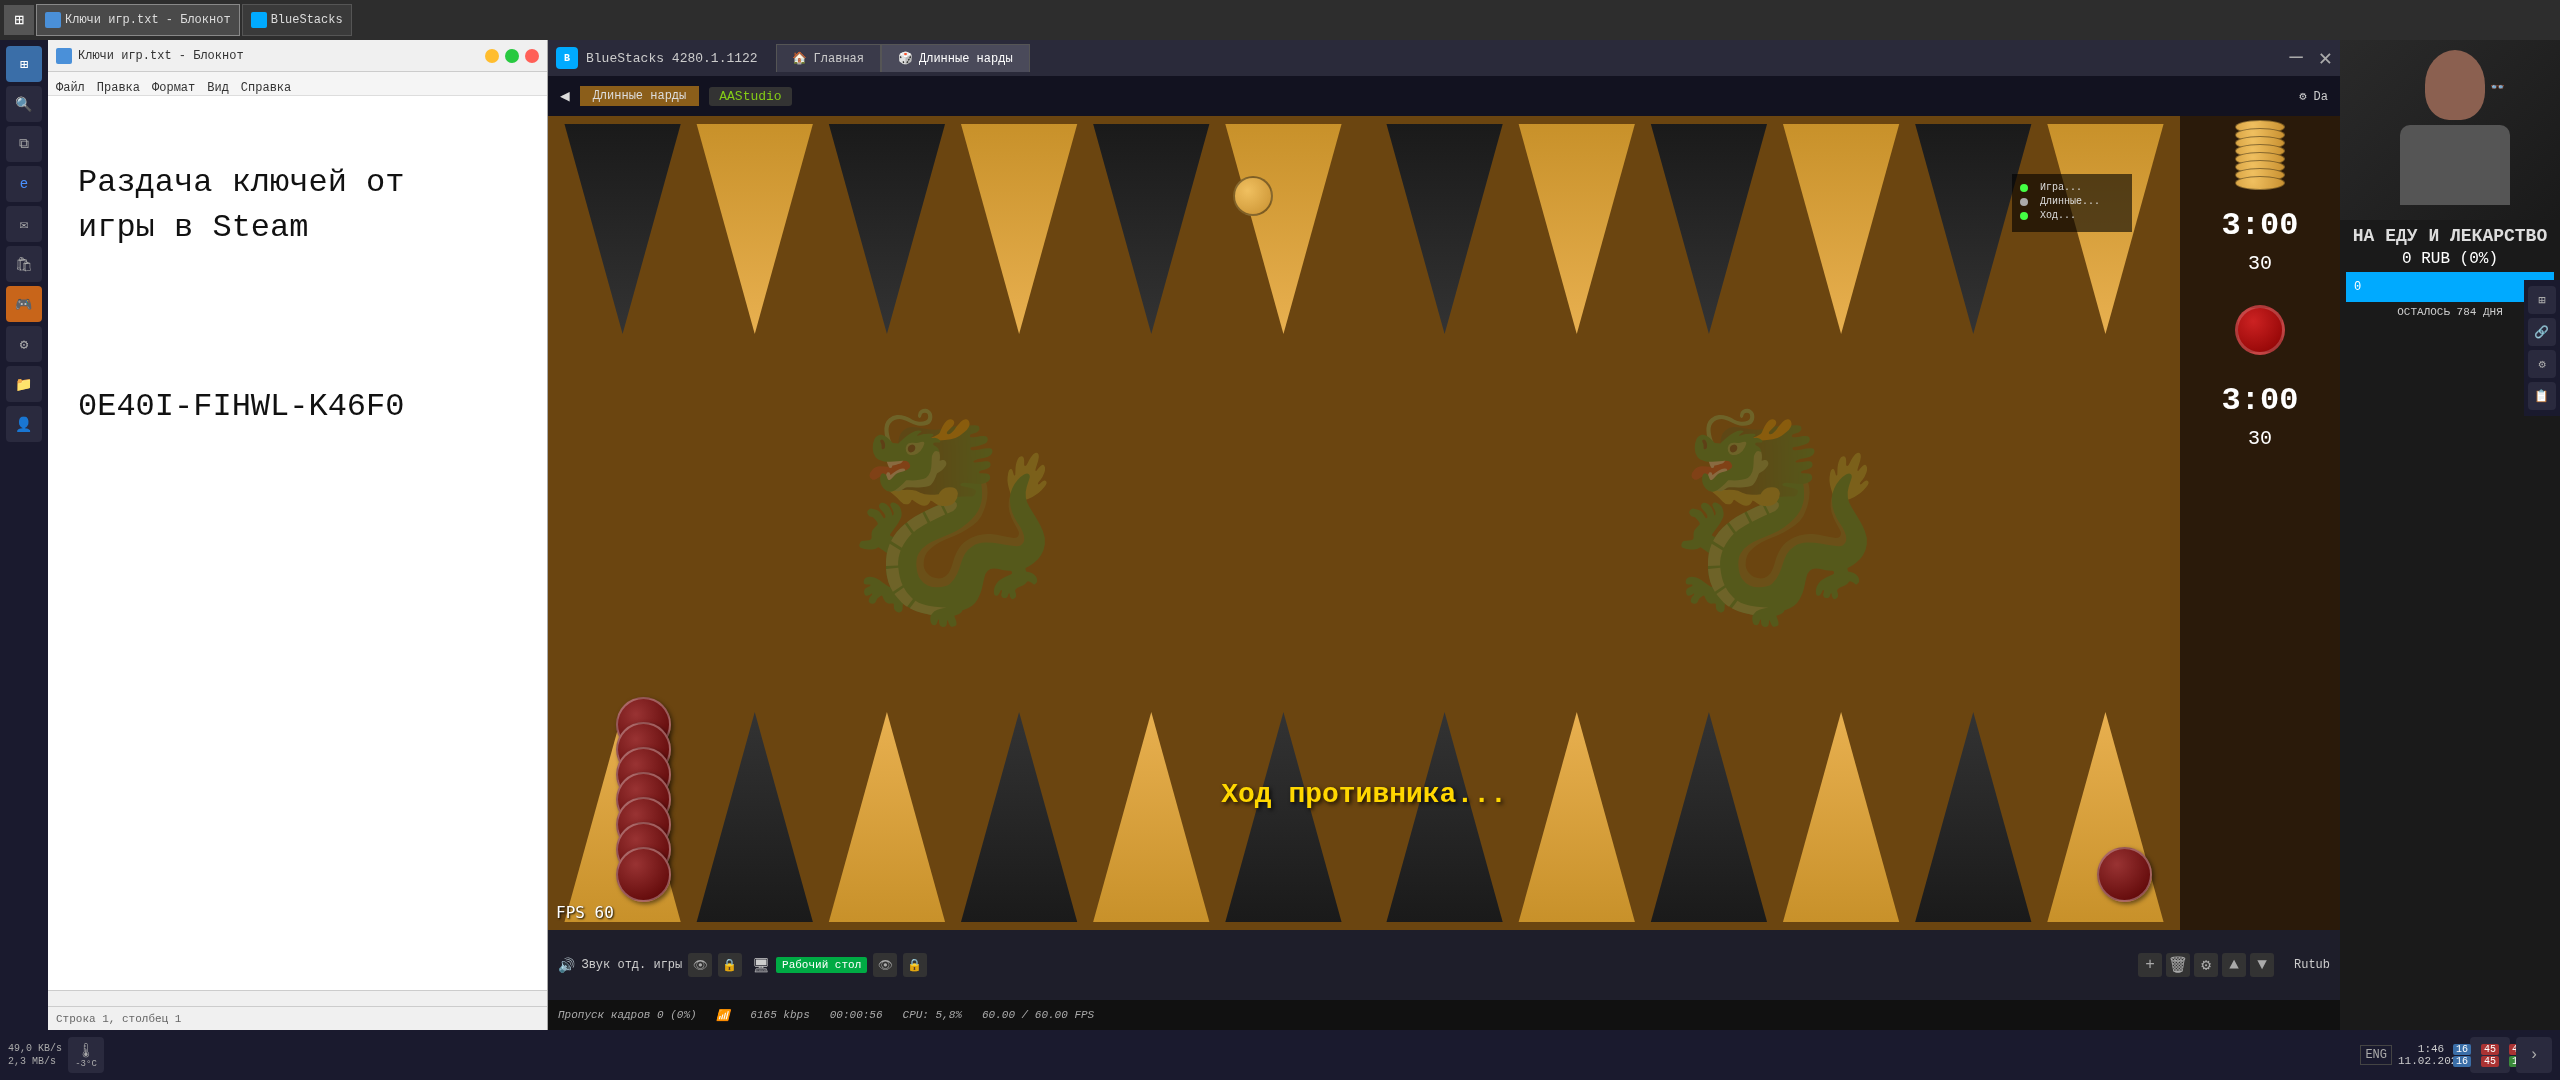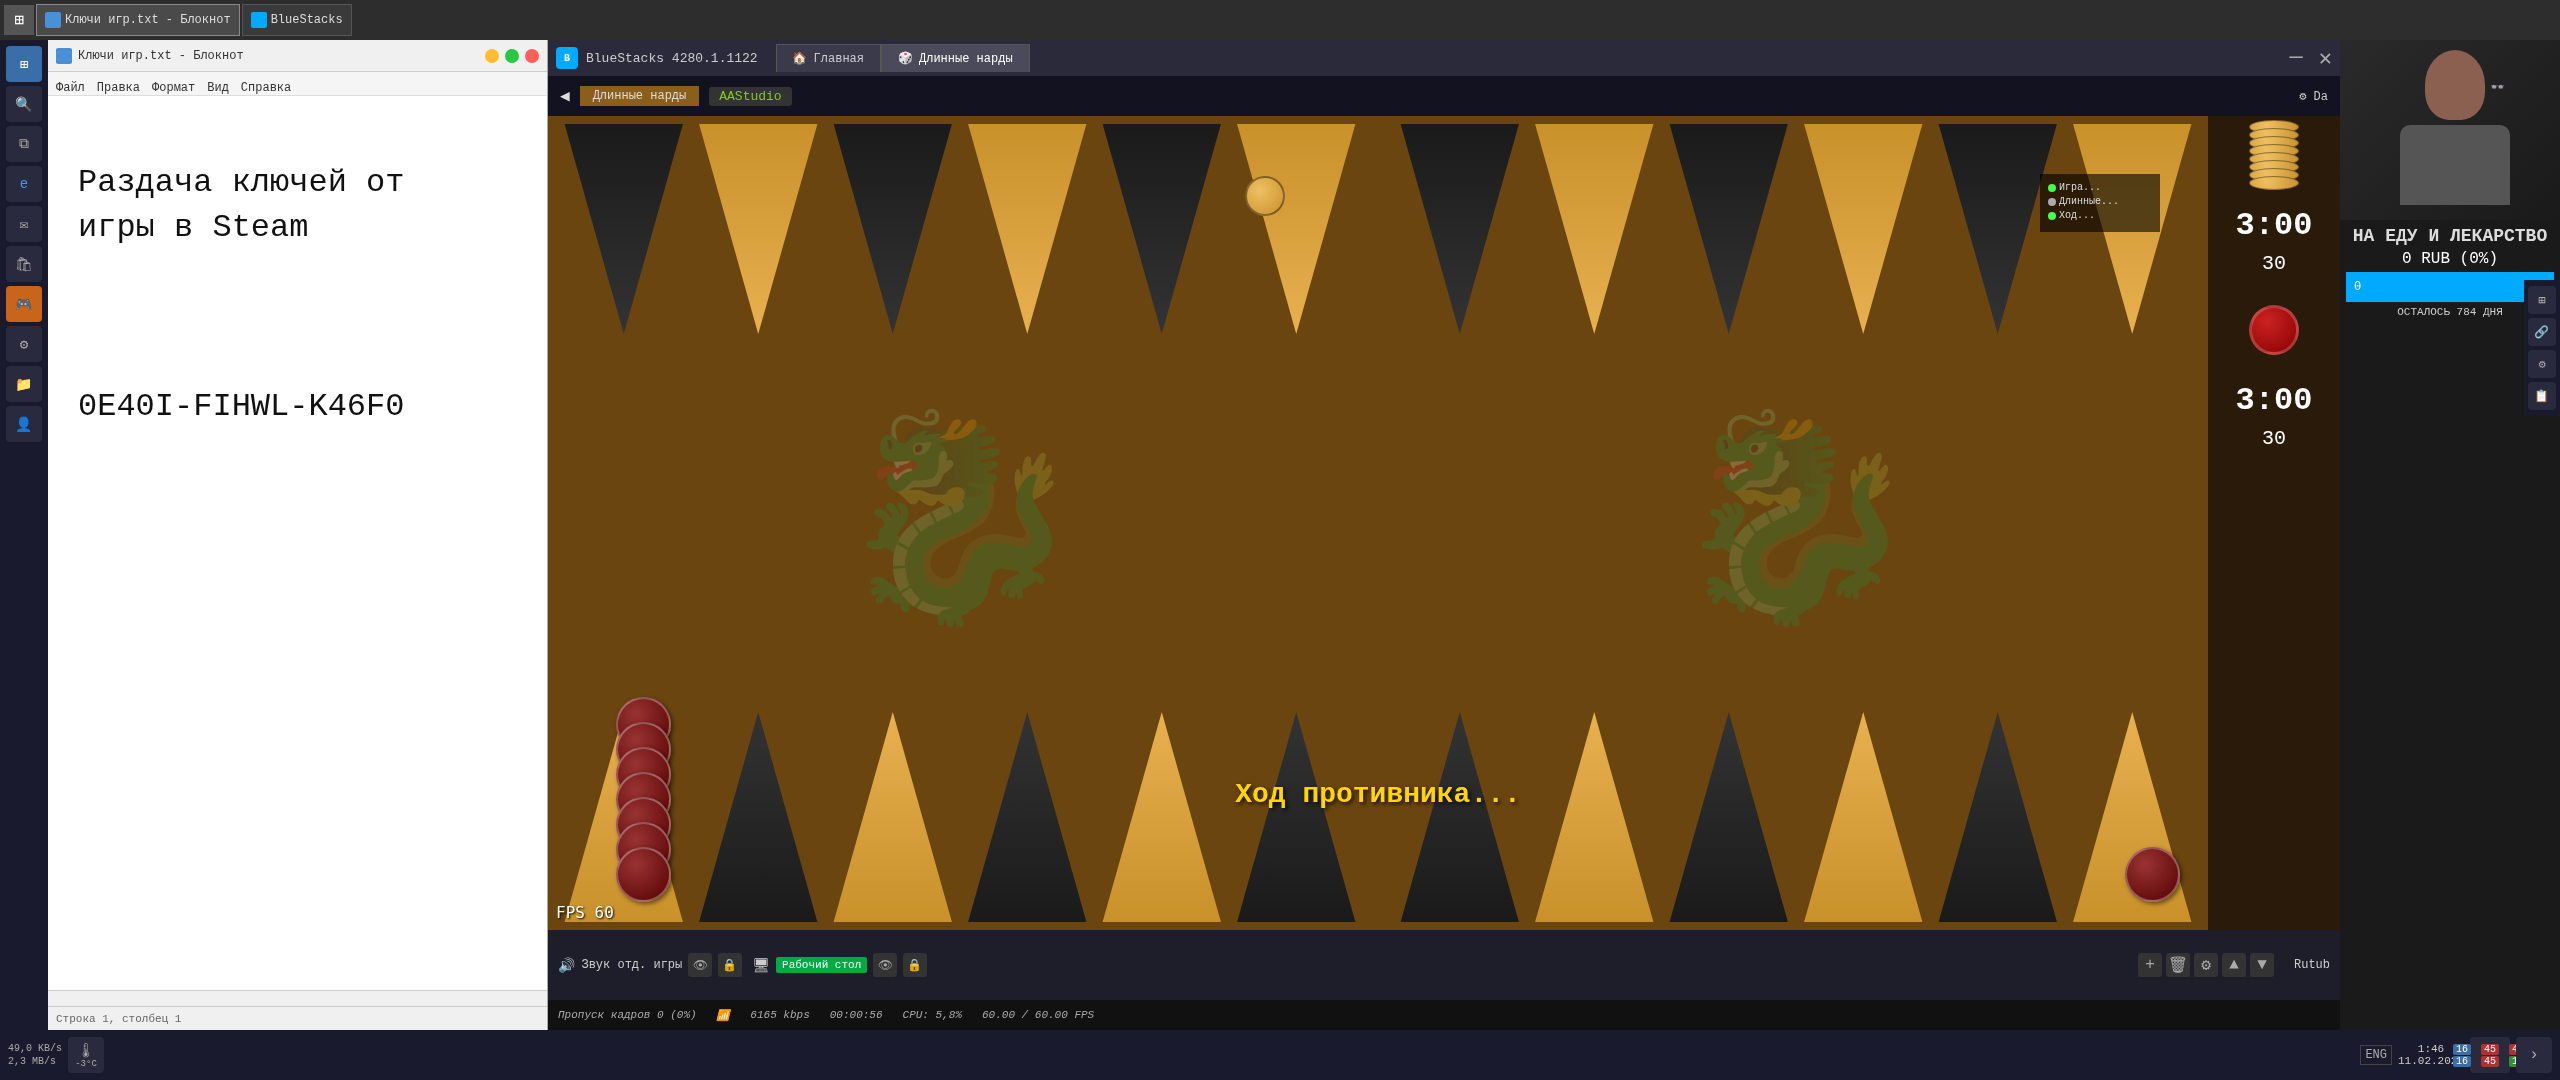--- a/index.html
+++ b/index.html
@@ -226,21 +226,21 @@
       color: #FFD700;
       font-size: 28px;
       font-weight: bold;
       text-shadow: 2px 2px 4px rgba(0,0,0,0.8);
       white-space: nowrap;
       z-index: 10;
     }
 
     
     .game-right-sidebar {
-      width: 132px;
+      width: 160px;
       background: #2a1a0a;
       display: flex;
       flex-direction: column;
       align-items: center;
       padding: 10px 4px;
       gap: 10px;
       flex-shrink: 0;
     }
     .timer-display {
       color: #fff;
@@ -436,21 +436,21 @@
       top: 50px;
       right: 40px;
       background: rgba(0,0,0,0.6);
       padding: 8px;
       font-size: 11px;
       color: #ddd;
       z-index: 15;
       min-width: 120px;
     }
     .online-row {
-      display: flex; align-items: center; gap: 3px;
+      display: flex; align-items: center; gap: 12px;
       margin-bottom: 3px;
     }
     .online-dot {
       width: 8px; height: 8px;
       border-radius: 50%;
       background: #aaa;
     }
     .online-dot.green { background: #44ff44; }
 
     

